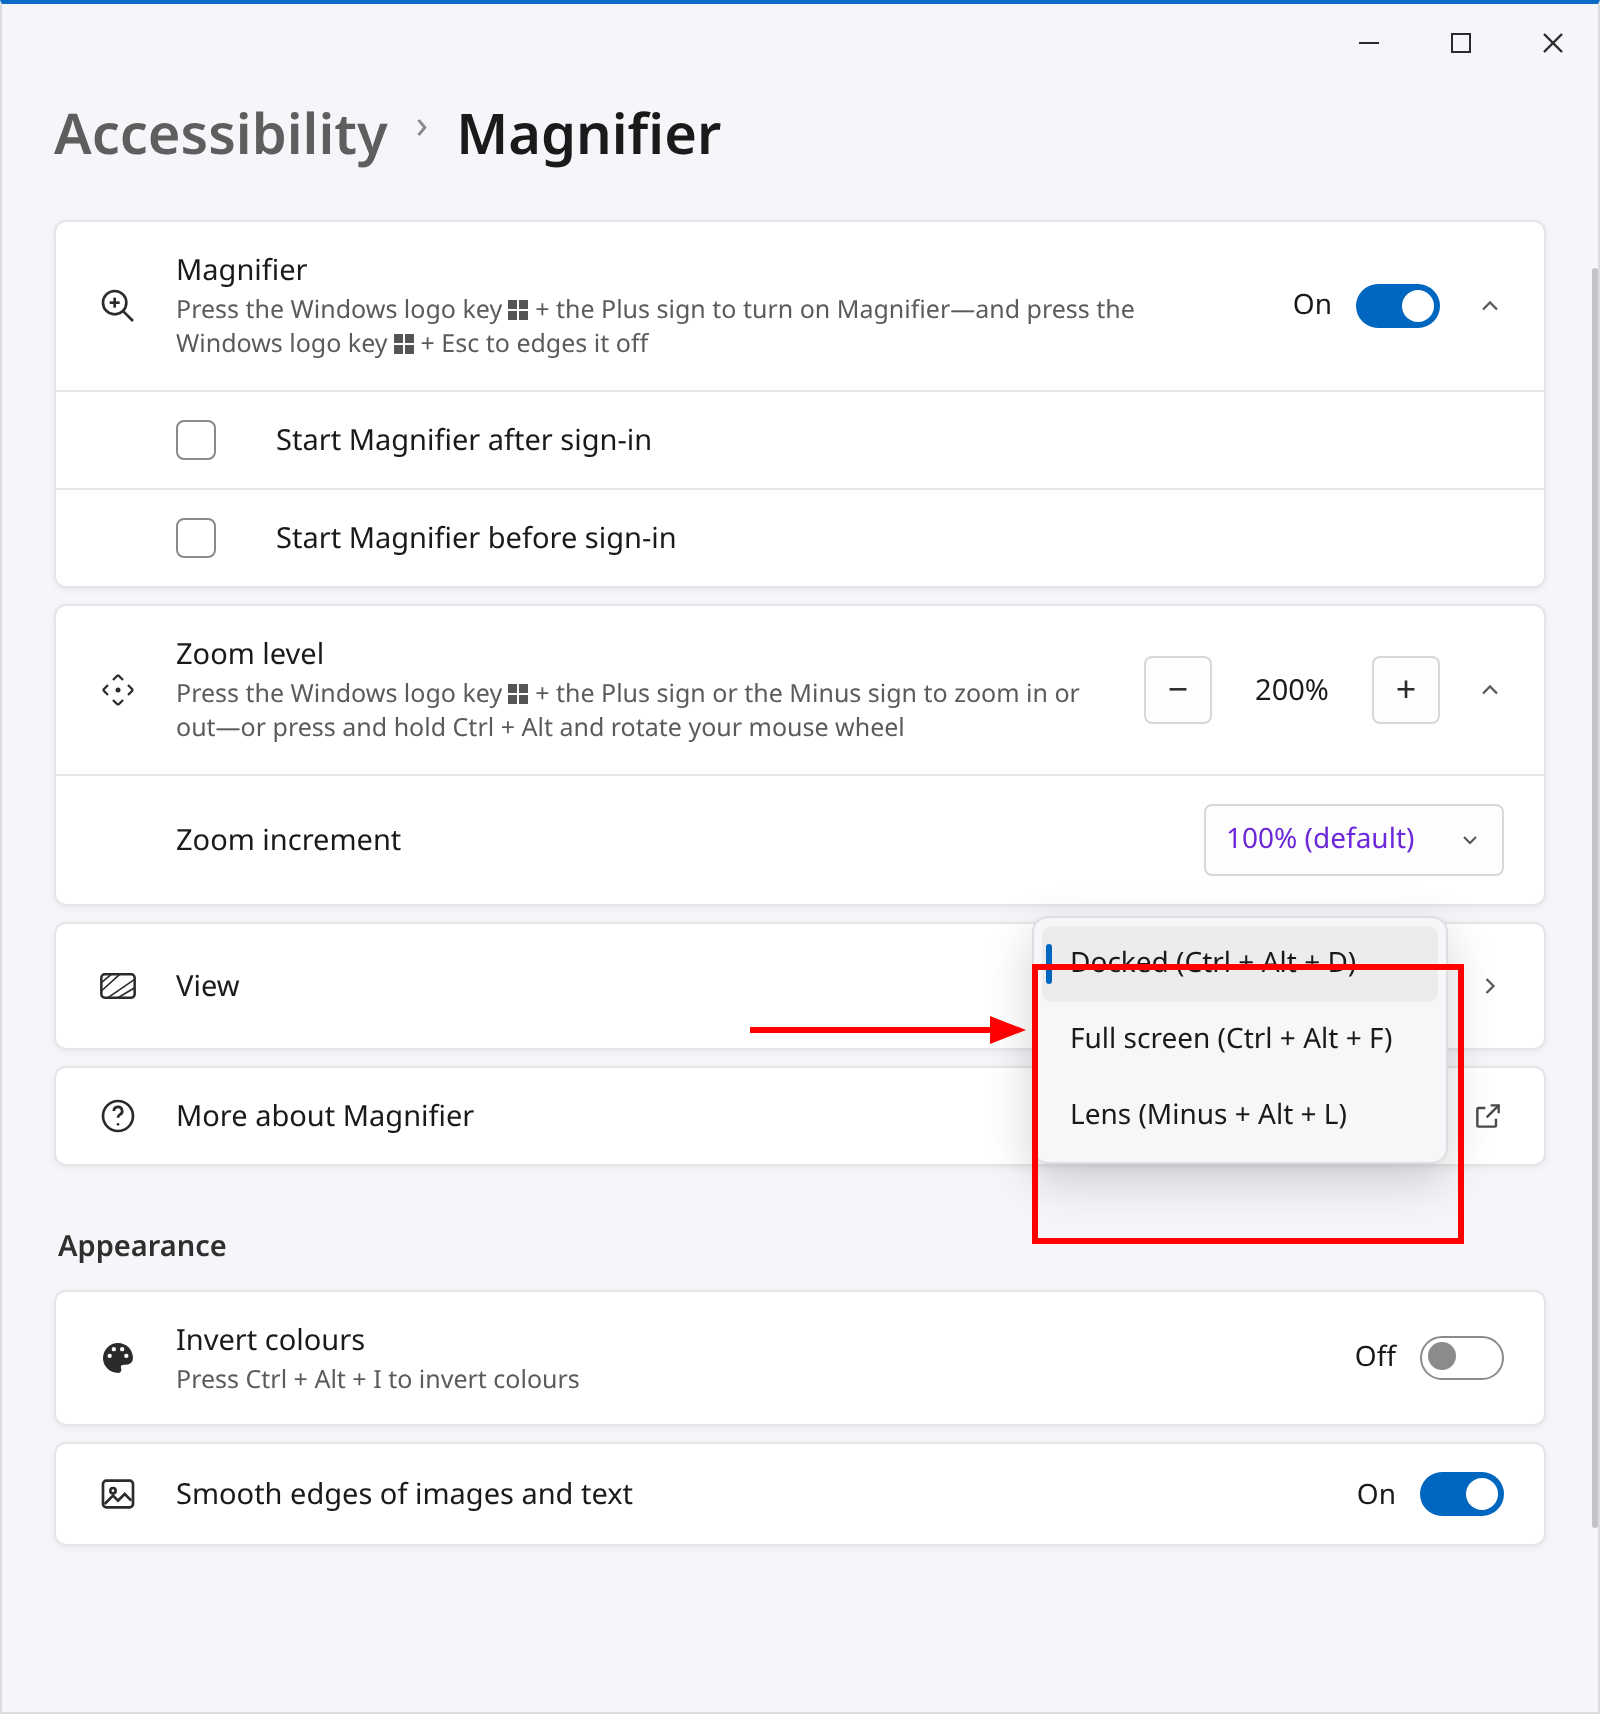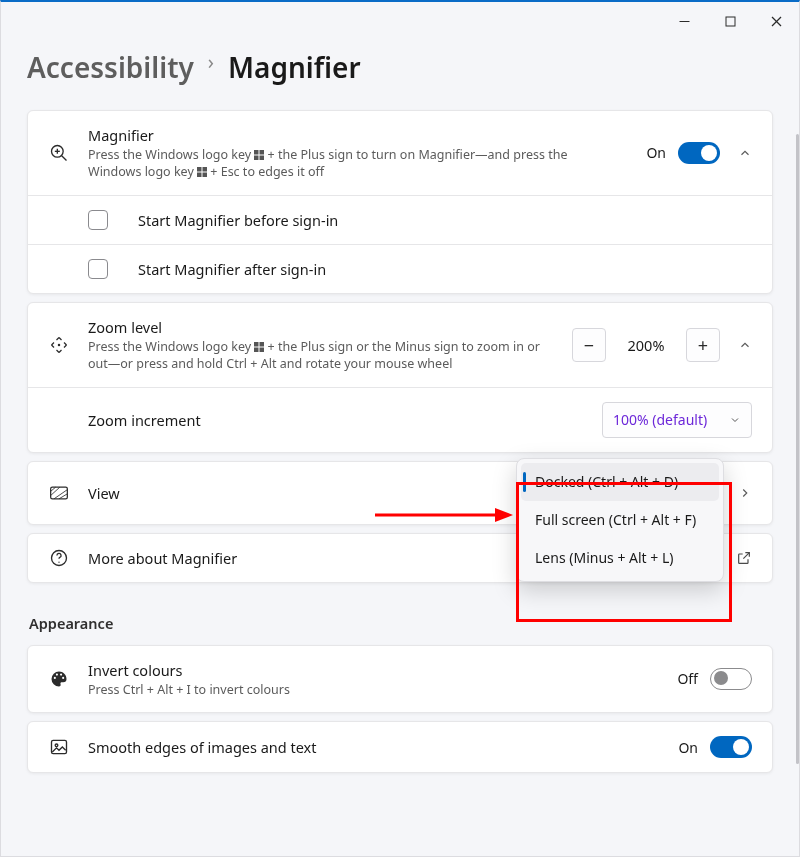--- a/index.html
+++ b/index.html
@@ -218,25 +218,25 @@
           </div>
         <span class="chevron">
           <svg width="14" height="14" viewBox="0 0 24 24" fill="none" stroke="currentColor" stroke-width="2">
               <polyline points="6 15 12 9 18 15"></polyline>
             </svg>
         </span>
       </div>
     </div>
     <div class="row sub-row">
       <div class="cb"></div>
-      <div class="title">Start Magnifier before sign-in</div>
+      <div class="title">Start Magnifier after sign-in</div>
     </div>
     <div class="row sub-row">
       <div class="cb"></div>
-      <div class="title">Start Magnifier after sign-in</div>
+      <div class="title">Start Magnifier before sign-in</div>
     </div>
   </div>
 
   <div class="card">
     <div class="row">
       <div class="icon">
         <svg width="20" height="20" viewBox="0 0 24 24" fill="none" stroke="currentColor" stroke-width="1.4">
           <polyline points="12 3 9 6"></polyline>
             <polyline points="12 3 15 6"></polyline>
           <polyline points="12 21 9 18"></polyline>

